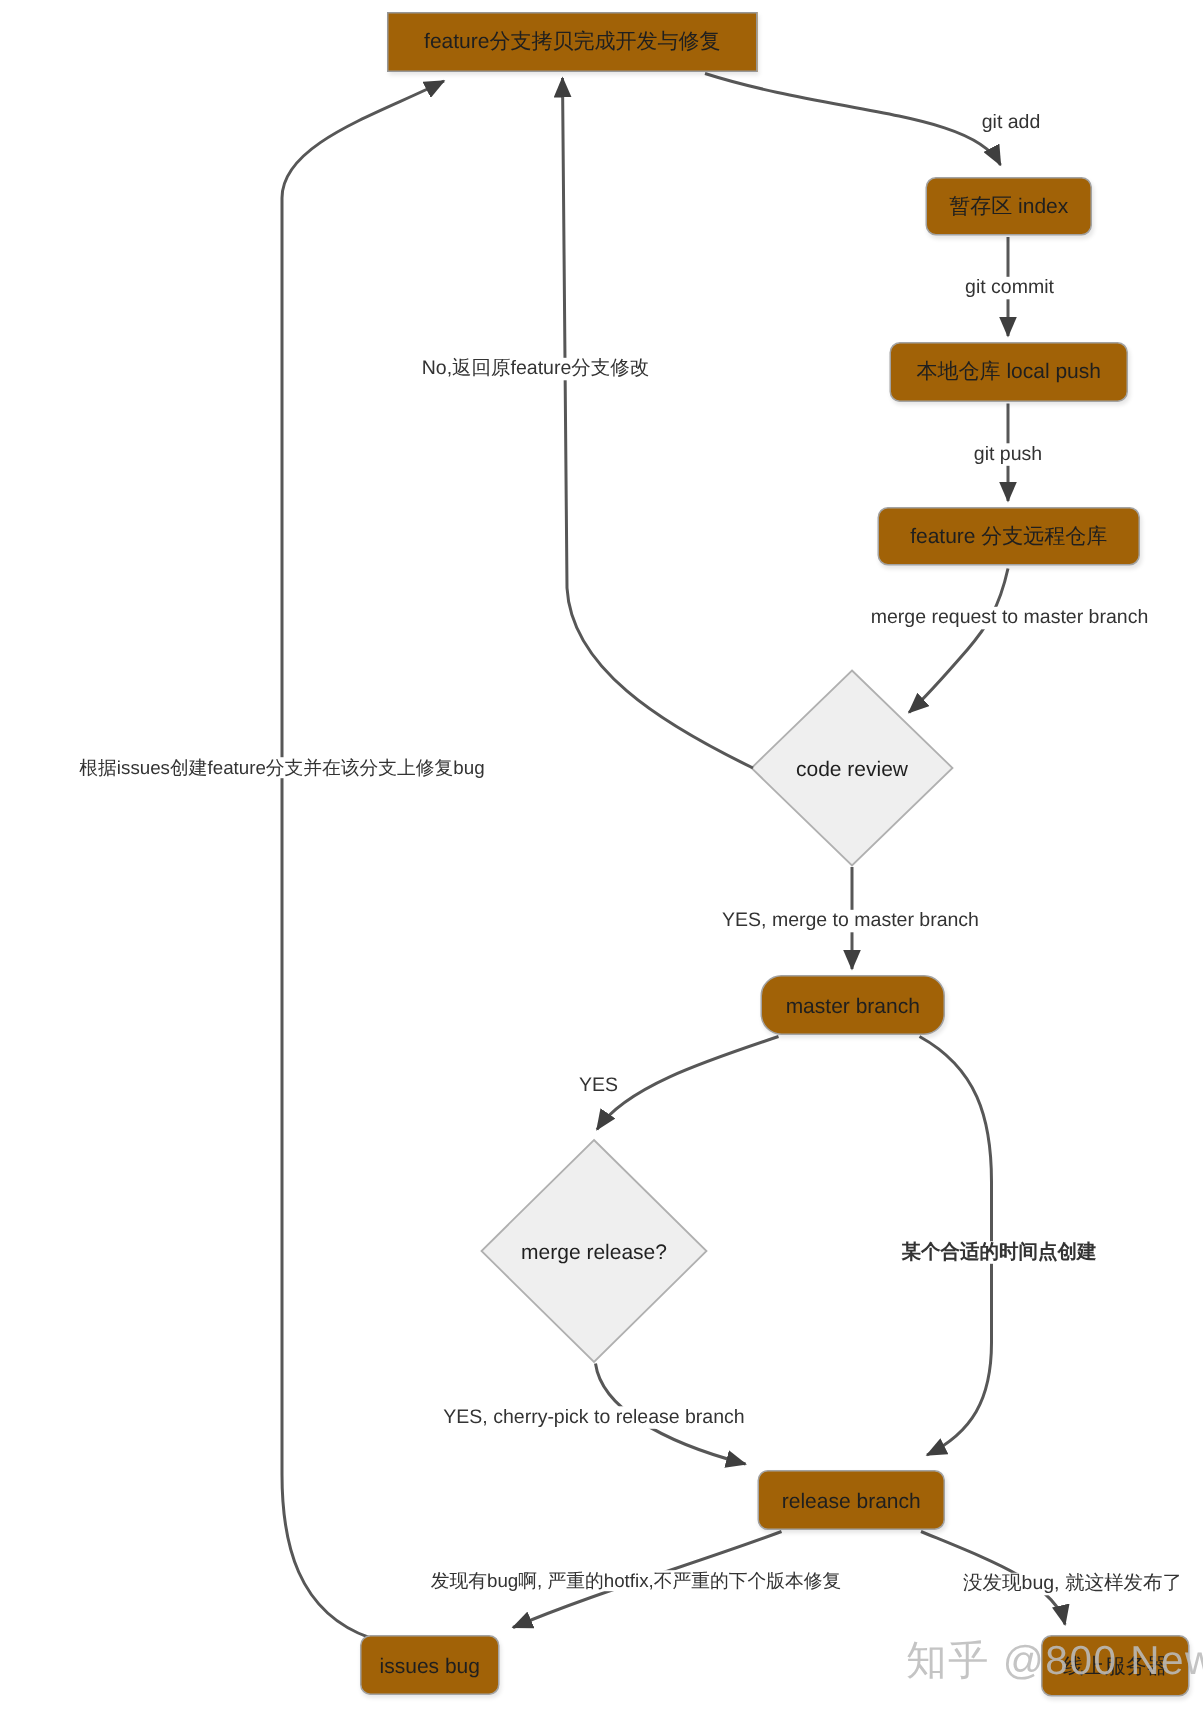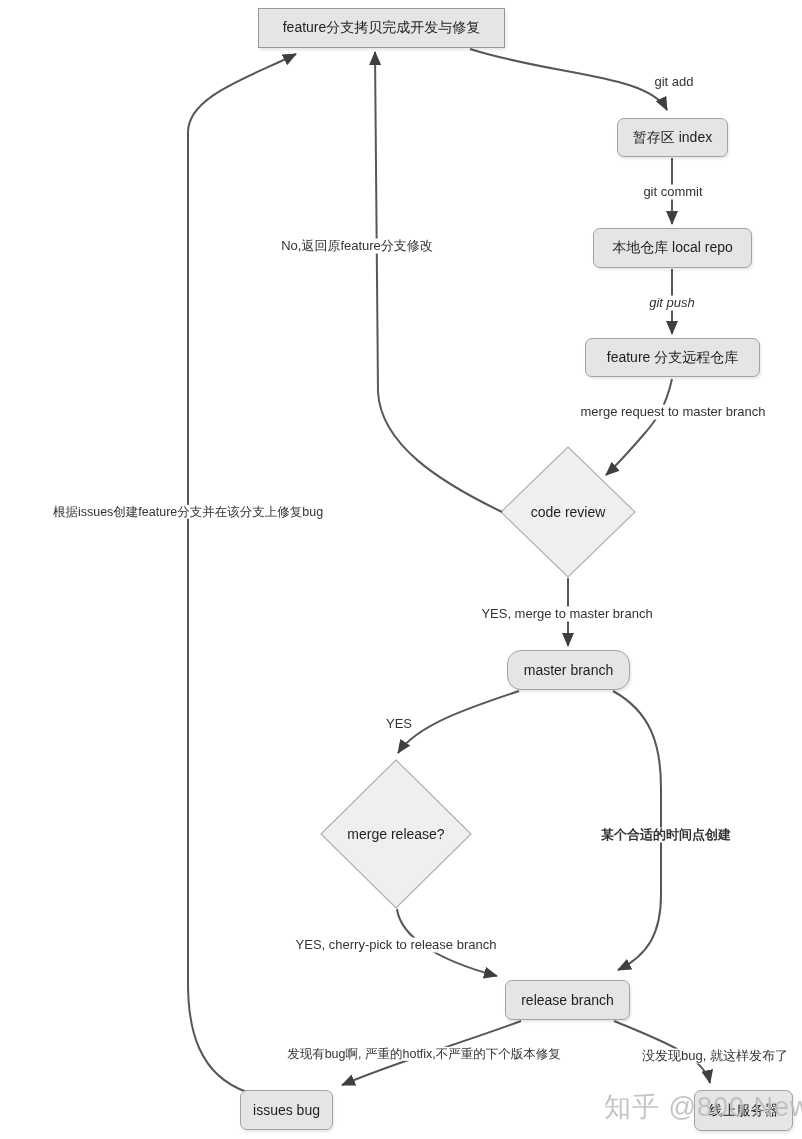--- a/index.html
+++ b/index.html
@@ -3,21 +3,21 @@
 <meta charset="utf-8">
 <style>
   html,body{margin:0;padding:0;background:#ffffff;}
   #canvas{
     position:relative;width:802px;height:1139px;background:#ffffff;overflow:hidden;
     font-family:"Liberation Sans","DejaVu Sans",sans-serif;color:#262626;
   }
   #edges{position:absolute;left:0;top:0;width:802px;height:1139px;}
   .node{
     position:absolute;display:flex;align-items:center;justify-content:center;
-    background:#e5e5e5;border:1px solid #a3a3a3;font-size:14px;color:#1f1f1f;
+    background:#a16207;border:1px solid #a3a3a3;font-size:14px;color:#1f1f1f;
     box-sizing:border-box;text-align:center;box-shadow:1px 2px 3px rgba(0,0,0,0.10);
   }
   .node.rounded{border-radius:7px;}
   .node.rect{border-radius:0;border-color:#979797;}
   .diamond-label{
     position:absolute;transform:translate(-50%,-50%);font-size:14px;color:#1f1f1f;
     white-space:nowrap;
   }
   .edge-label{
     position:absolute;transform:translate(-50%,-50%);font-size:13px;color:#333333;
@@ -58,38 +58,38 @@
       <path d="M 397,909 C 401,938 440,961 497,976" marker-end="url(#arrow)"></path>
       <path d="M 521,1021 C 465,1042 396,1062 342,1085" marker-end="url(#arrow)"></path>
       <path d="M 614,1021 C 660,1040 704,1056 710,1083" marker-end="url(#arrow)"></path>
     </g>
   </svg>
 
   <div class="node rect" style="left:258px;top:8px;width:247px;height:40px;">feature分支拷贝完成开发与修复</div>
 
   <div class="node rounded" style="left:617px;top:118px;width:111px;height:39px;">暂存区 index</div>
 
-  <div class="node rounded" style="left:593px;top:228px;width:159px;height:40px;">本地仓库 local repo</div>
+  <div class="node rounded" style="left:593px;top:228px;width:159px;height:40px;">本地仓库 local push</div>
 
   <div class="node rounded" style="left:585px;top:338px;width:175px;height:39px;">feature 分支远程仓库</div>
 
   <div class="node rounded" style="left:507px;top:650px;width:123px;height:40px;border-radius:14px;">master branch</div>
 
   <div class="node rounded" style="left:505px;top:980px;width:125px;height:40px;">release branch</div>
 
   <div class="node rounded" style="left:240px;top:1090px;width:93px;height:40px;">issues bug</div>
 
   <div class="node rounded" style="left:662px;top:1090px;width:99px;height:41px;margin-left:32px;">线上服务器</div>
 
   <div class="diamond-label" style="left:568px;top:512px;">code review</div>
   <div class="diamond-label" style="left:396px;top:834px;">merge release?</div>
 
   <div class="edge-label" style="left:674px;top:82px;">git add</div>
   <div class="edge-label" style="left:673px;top:192px;">git commit</div>
-  <div class="edge-label" style="left:672px;top:303px;font-style:italic;">git push</div>
+  <div class="edge-label" style="left:672px;top:303px;">git push</div>
   <div class="edge-label" style="left:673px;top:412px;">merge request to master branch</div>
   <div class="edge-label" style="left:357px;top:246px;">No,返回原feature分支修改</div>
   <div class="edge-label" style="left:188px;top:512px;font-size:12.5px;">根据issues创建feature分支并在该分支上修复bug</div>
   <div class="edge-label" style="left:567px;top:614px;">YES, merge to master branch</div>
   <div class="edge-label" style="left:399px;top:724px;">YES</div>
   <div class="edge-label" style="left:666px;top:835px;font-weight:bold;">某个合适的时间点创建</div>
   <div class="edge-label" style="left:396px;top:945px;">YES, cherry-pick to release branch</div>
   <div class="edge-label" style="left:424px;top:1054px;font-size:12.5px;">发现有bug啊, 严重的hotfix,不严重的下个版本修复</div>
   <div class="edge-label" style="left:715px;top:1056px;">没发现bug, 就这样发布了</div>
 

